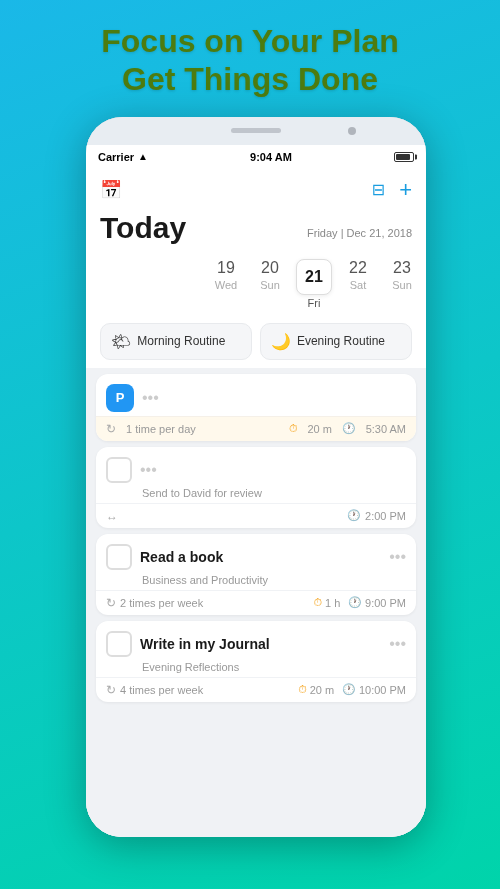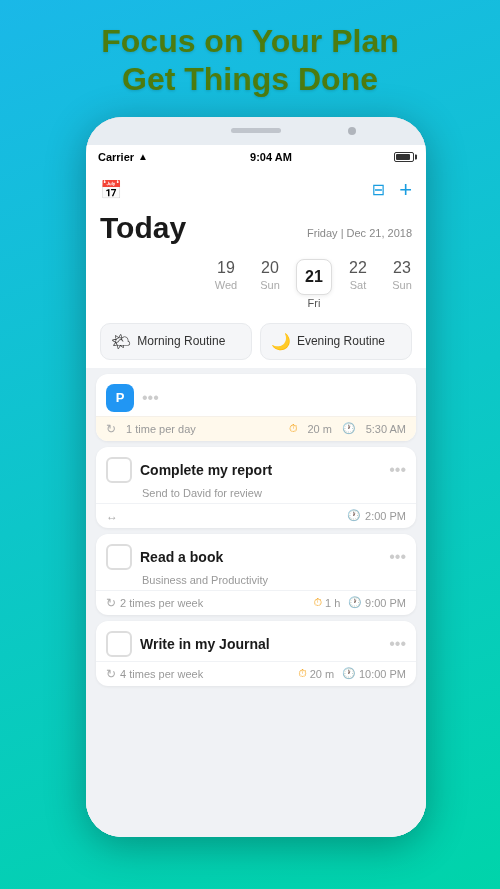--- a/index.html
+++ b/index.html
@@ -418,21 +418,20 @@
           <span class="meta-icon-clock">⏱</span>
           <span class="frequency-text">20 m</span>
           <span class="meta-icon-clock">🕐</span>
           <span class="frequency-text">5:30 AM</span>
         </div>
       </div>
 
       <div class="task-card">
         <div class="task-main">
           <div class="task-checkbox"></div>
-          <span class="task-title">Complete my report</span>
           <span class="more-icon">•••</span>
         </div>
         <div class="task-subtitle">Send to David for review</div>
         <div class="task-meta-plain">
           <span class="arrow-icon">↔</span>
           <div style="display:flex;align-items:center;gap:4px;">
             <span style="font-size:11px;color:#f5a623;">🕐</span>
             <span class="frequency-text">2:00 PM</span>
           </div>
         </div>
@@ -462,20 +461,21 @@
           </div>
         </div>
       </div>
 
       <div class="task-card">
         <div class="task-main">
           <div class="task-checkbox"></div>
           <span class="task-title">Write in my Journal</span>
           <span class="more-icon">•••</span>
         </div>
+        <div class="task-subtitle">Evening Reflections</div>
         <div class="task-meta-plain">
           <div style="display:flex;align-items:center;gap:4px;">
             <span style="font-size:12px;color:#aaa;">↻</span>
             <span class="frequency-text">4 times per week</span>
           </div>
           <div style="display:flex;align-items:center;gap:8px;">
             <div style="display:flex;align-items:center;gap:3px;">
               <span style="font-size:11px;color:#f5a623;">⏱</span>
               <span class="frequency-text">20 m</span>
             </div>

